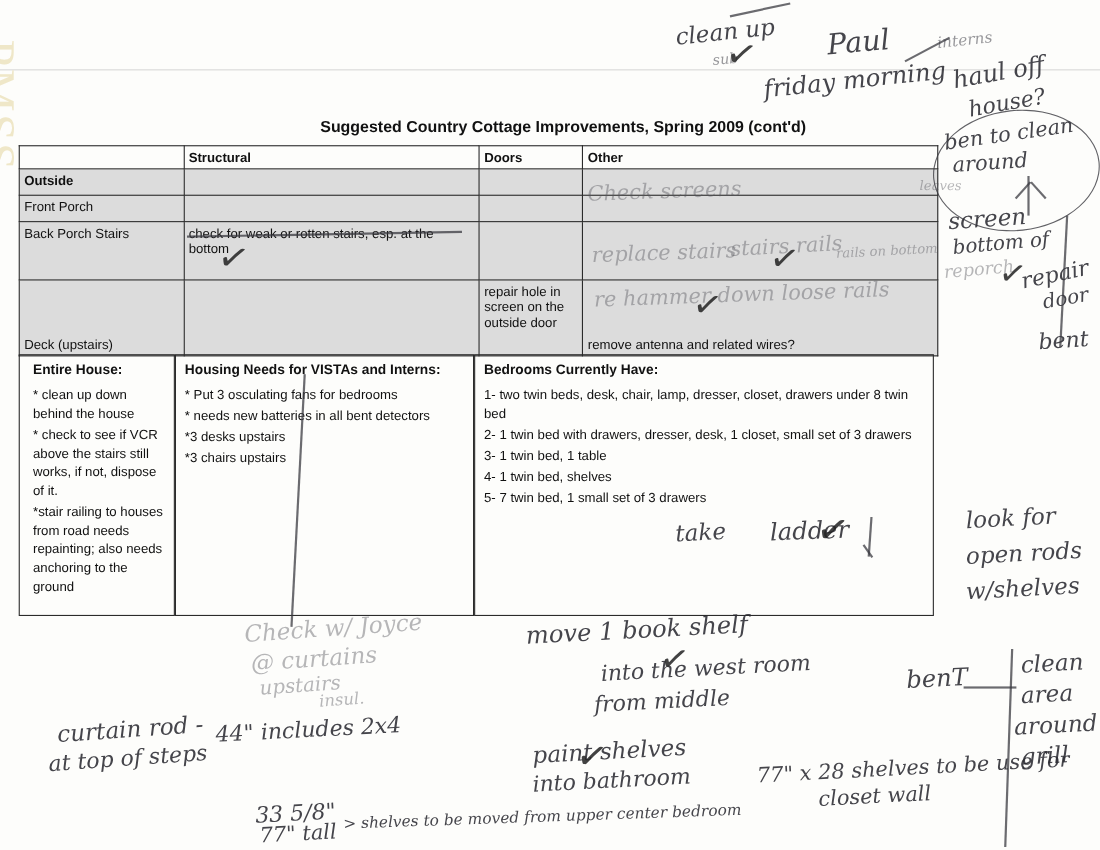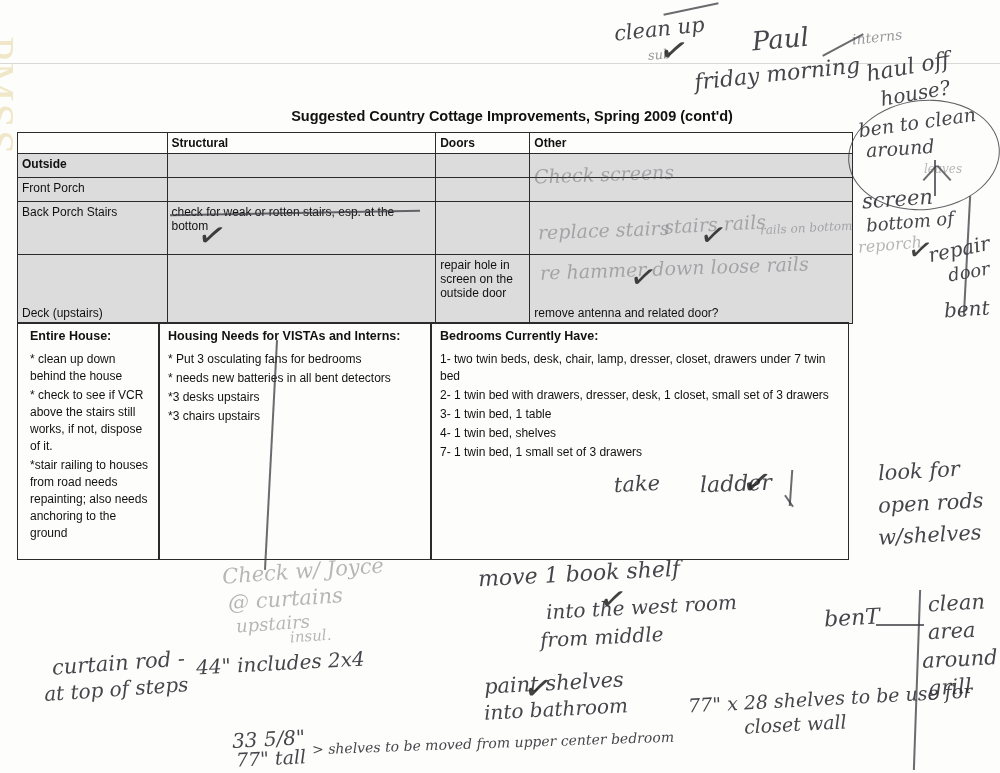--- a/index.html
+++ b/index.html
@@ -124,64 +124,64 @@
     <tr>
       <td class="shade" style="height:46px">Back Porch Stairs</td>
       <td class="shade">check for weak or rotten stairs, esp. at the bottom</td>
       <td class="shade"></td>
       <td class="shade"></td>
     </tr>
     <tr>
       <td class="shade" style="height:62px;vertical-align:bottom">Deck (upstairs)</td>
       <td class="shade"></td>
       <td class="shade">repair hole in screen on the outside door</td>
-      <td class="shade" style="vertical-align:bottom">remove antenna and related door?</td>
+      <td class="shade" style="vertical-align:bottom">remove antenna and related wires?</td>
     </tr>
   </tbody>
     </table>
 
   <div class="boxrow">
     <div class="box" id="box-entire">
       <h4>Entire House:</h4>
       <p>* clean up down behind the house</p>
       <p>* check to see if VCR above the stairs still works, if not, dispose of it.</p>
       <p>*stair railing to houses from road needs repainting; also needs anchoring to the ground</p>
     </div>
     <div class="box" id="box-housing">
       <h4>Housing Needs for VISTAs and Interns:</h4>
       <p>* Put 3 osculating fans for bedrooms</p>
       <p>* needs new batteries in all bent detectors</p>
       <p>*3 desks upstairs</p>
       <p>*3 chairs upstairs</p>
     </div>
     <div class="box" id="box-bedrooms">
       <h4>Bedrooms Currently Have:</h4>
-      <p>1- two twin beds, desk, chair, lamp, dresser, closet, drawers under 7 twin bed</p>
+      <p>1- two twin beds, desk, chair, lamp, dresser, closet, drawers under 8 twin bed</p>
       <p>2- 1 twin bed with drawers, dresser, desk, 1 closet, small set of 3 drawers</p>
       <p>3- 1 twin bed, 1 table</p>
       <p>4- 1 twin bed, shelves</p>
-      <p>7- 1 twin bed, 1 small set of 3 drawers</p>
+      <p>5- 7 twin bed, 1 small set of 3 drawers</p>
     </div>
   </div>
 
   <div class="hw" style="left:614px;top:18px;font-size:21px;transform:rotate(-6deg);">clean up</div>
   <div class="hw light" style="left:648px;top:48px;font-size:13px;transform:rotate(-5deg);">sub</div>
   <div class="check" style="left:660px;top:30px;font-size:34px;transform:rotate(12deg);">✓</div>
   <div class="stroke" style="left:663px;top:8px;width:56px;height:2px;transform:rotate(-12deg);"></div>
 
   <div class="hw" style="left:752px;top:25px;font-size:26px;transform:rotate(-5deg);">Paul</div>
   <div class="hw light" style="left:852px;top:30px;font-size:14px;transform:rotate(-6deg);">interns</div>
   <div class="stroke" style="left:820px;top:44px;width:46px;height:2px;transform:rotate(-28deg);"></div>
   <div class="hw" style="left:694px;top:62px;font-size:22px;transform:rotate(-6deg);">friday morning</div>
   <div class="hw" style="left:866px;top:55px;font-size:22px;transform:rotate(-10deg);">haul off</div>
   <div class="hw" style="left:880px;top:82px;font-size:20px;transform:rotate(-10deg);">house?</div>
 
   <div class="hw" style="left:858px;top:112px;font-size:19px;transform:rotate(-8deg);">ben to clean</div>
   <div class="hw" style="left:866px;top:138px;font-size:19px;transform:rotate(-4deg);">around</div>
-  <div class="hw grey" style="left:924px;top:163px;font-size:12px;">leaves</div>
+  <div class="hw grey" style="left:836px;top:163px;font-size:12px;">leaves</div>
   <div class="ellipse" style="left:848px;top:100px;width:150px;height:108px;transform:rotate(-6deg);"></div>
 
   <div class="stroke" style="left:934px;top:160px;width:2px;height:36px;"></div>
   <div class="stroke" style="left:920px;top:172px;width:20px;height:2px;transform:rotate(-48deg);"></div>
   <div class="stroke" style="left:934px;top:172px;width:20px;height:2px;transform:rotate(48deg);"></div>
 
   <div class="hw" style="left:862px;top:188px;font-size:21px;transform:rotate(-4deg);">screen</div>
   <div class="hw" style="left:866px;top:212px;font-size:18px;transform:rotate(-5deg);">bottom of</div>
   <div class="hw grey" style="left:858px;top:236px;font-size:16px;transform:rotate(-5deg);">reporch</div>
   <div class="hw" style="left:928px;top:238px;font-size:20px;transform:rotate(-12deg);">repair</div>

